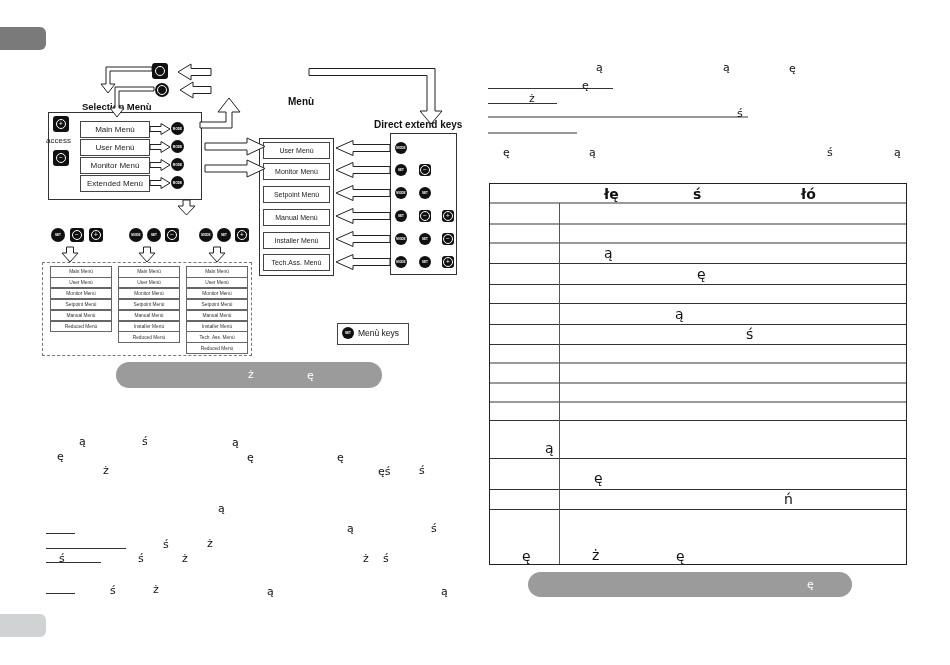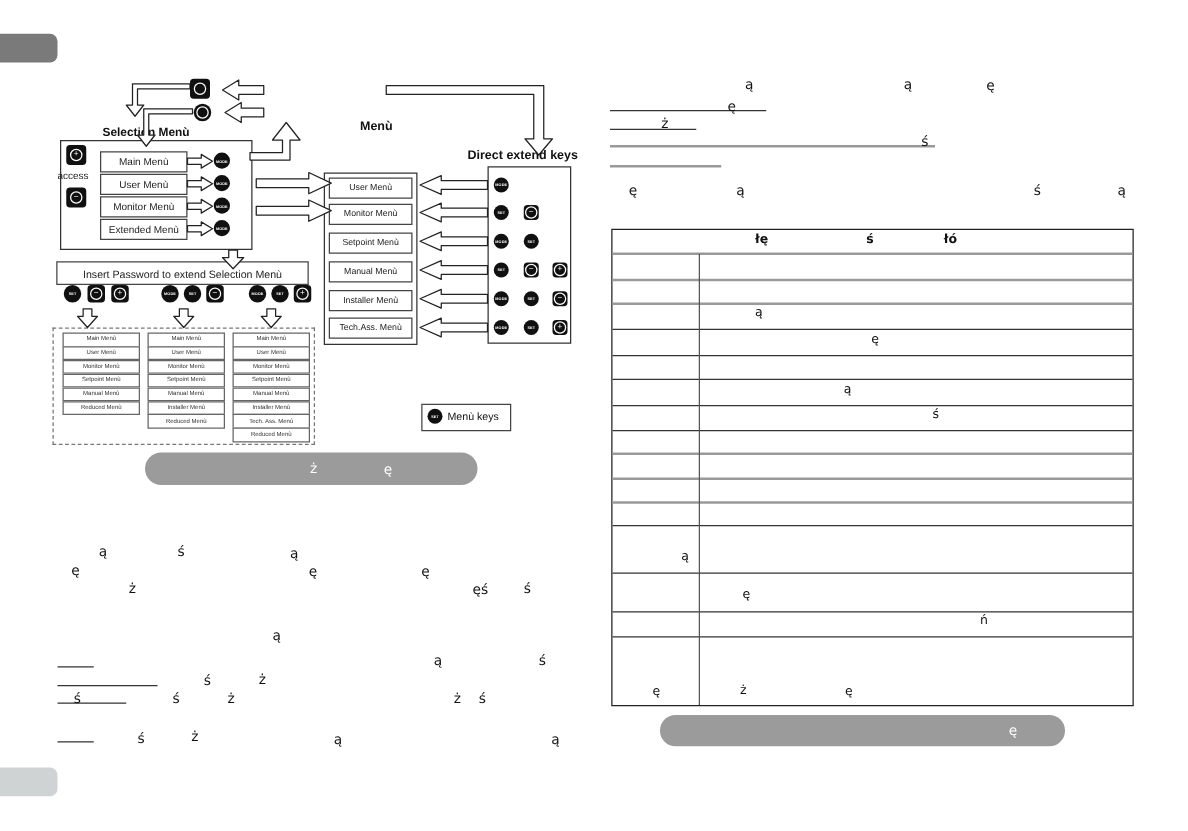--- a/index.html
+++ b/index.html
@@ -13,21 +13,21 @@
   .smbox{position:absolute;border:0.8px solid #666;background:#fff;display:flex;align-items:center;
          justify-content:center;font-size:4.8px;color:#333;}
   .key{position:absolute;background:#101010;color:#fff;display:flex;align-items:center;
        justify-content:center;font-weight:bold;z-index:4;}
   .ci{border-radius:50%;font-size:3px;letter-spacing:.1px;}
   .sq{border-radius:3px;}
   .ring{display:flex;align-items:center;justify-content:center;width:8px;height:8px;
         border:1px solid #fff;border-radius:50%;font-size:6.5px;line-height:1;color:#fff;font-weight:normal;}
   .g{position:absolute;font-family:"DejaVu Sans",sans-serif;font-size:11px;color:#111;z-index:6;white-space:pre;}
   .g.b{font-weight:bold;font-size:10.5px;}
-  .g.t{font-size:10px;}
+  .g.t{font-size:14px;}
   .g.w{color:#fff;}
   .bar{position:absolute;border-radius:13px;z-index:2;}
   .tab{position:absolute;border-radius:0 6px 6px 0;z-index:2;}
   .ul{position:absolute;z-index:3;}
   .tablebox{position:absolute;border:1.5px solid #222;background:#fff;}
   .tline{position:absolute;left:0;right:0;}
   .tdiv{position:absolute;bottom:0;width:1px;background:#555;}
   .title{position:absolute;font-weight:bold;color:#111;}
   svg{position:absolute;left:0;top:0;z-index:1;}
   .arr{fill:#ffffff;stroke:#222;stroke-width:1;stroke-linejoin:round;}
@@ -62,21 +62,20 @@
     <path class="arr" d="M336,262 L353,254.5 L353,258.5 L390,258.5 L390,265.5 L353,265.5 L353,269.5 Z"></path>
     <path class="arr" d="M150,126.5 L161,126.5 L161,123.5 L170,129 L161,134.5 L161,131.5 L150,131.5 Z"></path>
     <path class="arr" d="M150,144.5 L161,144.5 L161,141.5 L170,147 L161,152.5 L161,149.5 L150,149.5 Z"></path>
     <path class="arr" d="M150,162.5 L161,162.5 L161,159.5 L170,165 L161,170.5 L161,167.5 L150,167.5 Z"></path>
     <path class="arr" d="M150,180.5 L161,180.5 L161,177.5 L170,183 L161,188.5 L161,185.5 L150,185.5 Z"></path>
   </svg>
 
 
   <div class="title" style="left:82px;top:101px;font-size:9.5px">Selection Menù</div>
   <div class="title" style="left:46px;top:136px;font-weight:normal;font-size:8px;color:#222">access</div>
-  <div class="mbox f85" style="left:45px;top:209px;width:200px;height:17px">Insert Password to extend Selection Menù</div>
   <div class="dashed" style="left:42px;top:262px;width:208px;height:92px"></div>
   <div class="mbox" style="left:337px;top:323px;width:70px;height:20px"></div>
   <div class="title" style="left:358px;top:328px;font-weight:normal;font-size:8.5px">Menù keys</div>
   <div class="title" style="left:288px;top:96px;font-size:10px">Menù</div>
   <div class="title" style="left:374px;top:119px;font-size:10px">Direct extend keys</div>
 
 <div class="bar" style="position: absolute; left: 116px; top: 362px; width: 266px; height: 26px; background: rgb(155, 155, 155);"></div>
     <div class="bar" style="position: absolute; left: 528px; top: 572px; width: 324px; height: 25px; background: rgb(155, 155, 155);"></div>
     <div class="tab" style="position: absolute; left: 0px; top: 27px; width: 46px; height: 23px; background: rgb(122, 122, 122);"></div>
     <div class="tab" style="position: absolute; left: 0px; top: 614px; width: 46px; height: 23px; background: rgb(208, 211, 212);"></div>
@@ -197,21 +196,21 @@
     <div class="g" style="position: absolute; left: 789px; top: 62px;">ę</div>
     <div class="g" style="position: absolute; left: 582px; top: 79px;">ę</div>
     <div class="g" style="position: absolute; left: 529px; top: 92px;">ż</div>
     <div class="g" style="position: absolute; left: 737px; top: 107px;">ś</div>
     <div class="g" style="position: absolute; left: 503px; top: 146px;">ę</div>
     <div class="g" style="position: absolute; left: 589px; top: 146px;">ą</div>
     <div class="g" style="position: absolute; left: 827px; top: 146px;">ś</div>
     <div class="g" style="position: absolute; left: 894px; top: 146px;">ą</div>
     <div class="g b t" style="position: absolute; left: 604px; top: 186px;">łę</div>
     <div class="g b t" style="position: absolute; left: 693px; top: 186px;">ś</div>
-    <div class="g b t" style="position: absolute; left: 755px; top: 186px;">łó</div>
+    <div class="g b t" style="position: absolute; left: 801px; top: 186px;">łó</div>
     <div class="g t" style="position: absolute; left: 604px; top: 245px;">ą</div>
     <div class="g t" style="position: absolute; left: 697px; top: 266px;">ę</div>
     <div class="g t" style="position: absolute; left: 675px; top: 306px;">ą</div>
     <div class="g t" style="position: absolute; left: 746px; top: 326px;">ś</div>
     <div class="g t" style="position: absolute; left: 545px; top: 440px;">ą</div>
     <div class="g t" style="position: absolute; left: 594px; top: 470px;">ę</div>
     <div class="g t" style="position: absolute; left: 784px; top: 491px;">ń</div>
     <div class="g t" style="position: absolute; left: 522px; top: 548px;">ę</div>
     <div class="g t" style="position: absolute; left: 592px; top: 547px;">ż</div>
     <div class="g t" style="position: absolute; left: 676px; top: 548px;">ę</div>

